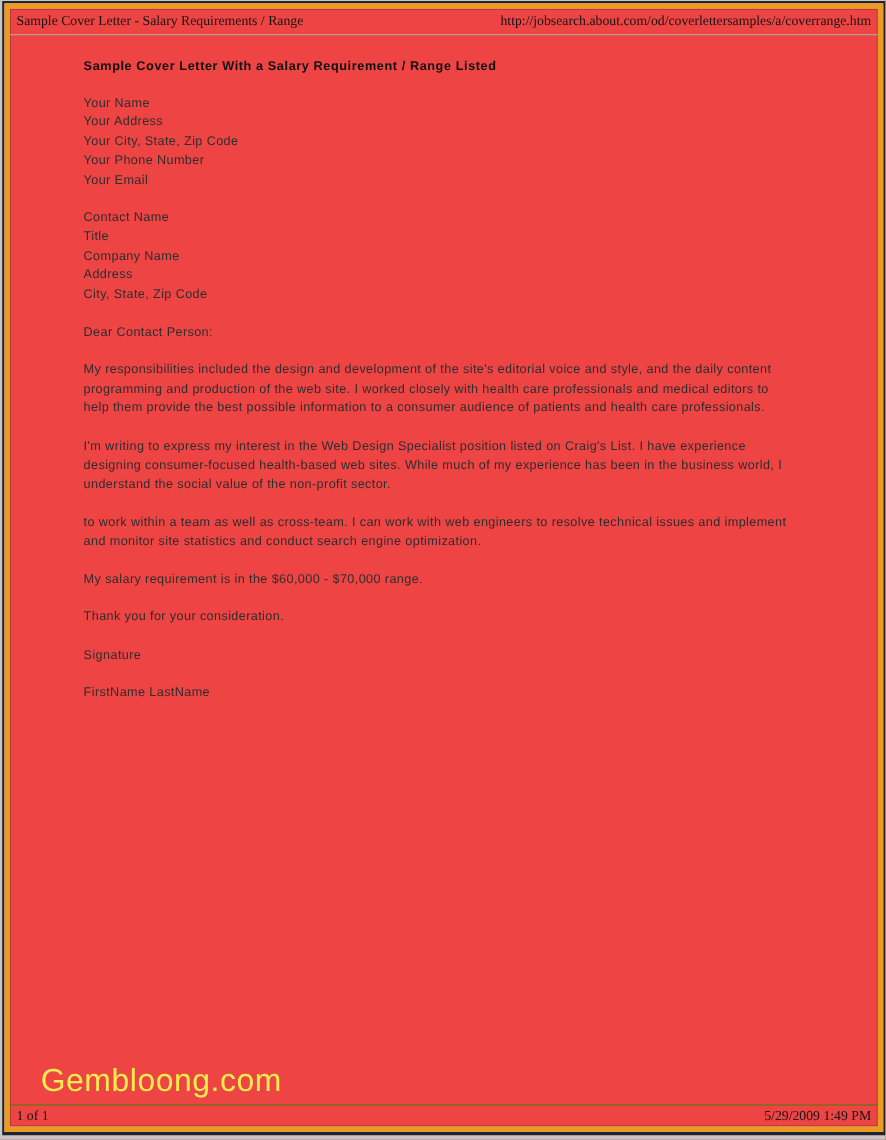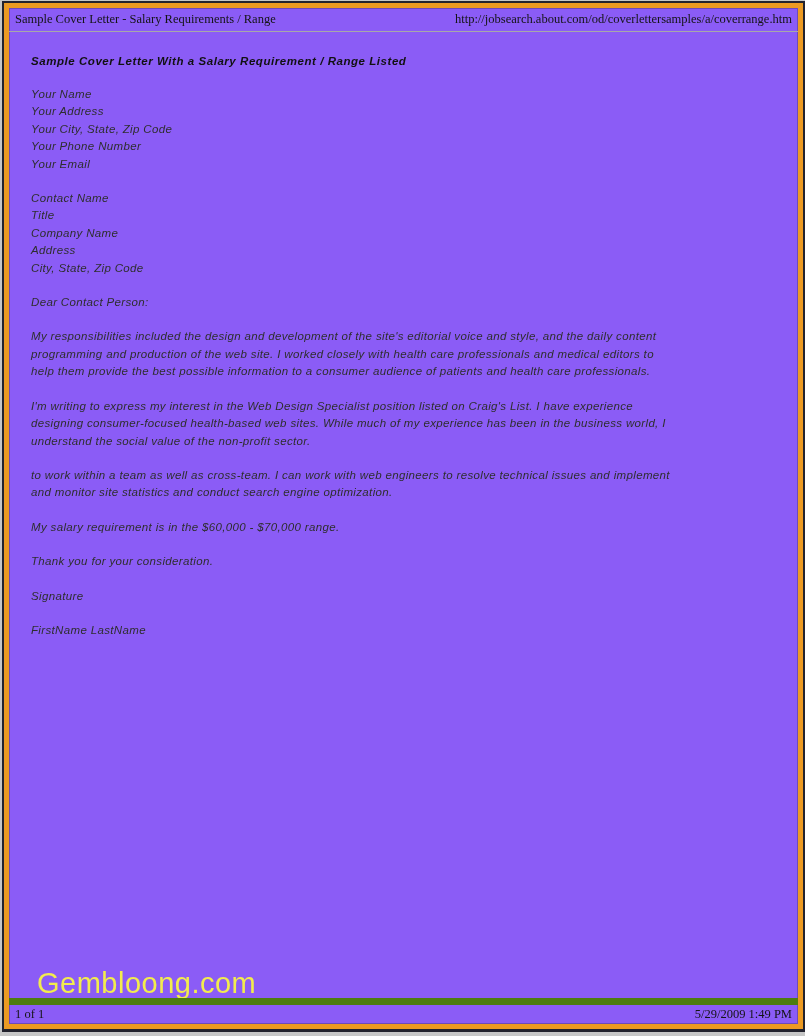--- a/index.html
+++ b/index.html
@@ -22,43 +22,42 @@
     border-bottom-width: 3px;
   }
   .page-orange {
     box-sizing: border-box;
     width: 100%; height: 100%;
     border: 5px solid #ec9a22;
   }
   .paper {
     box-sizing: border-box;
     width: 100%; height: 100%;
-    background: #8b5cf6;
+    background: #ef4444;
     box-shadow: inset 0 0 0 1px rgba(30,30,40,0.28);
     display: flex;
     flex-direction: column;
     position: relative;
   }
   .doc-header {
     display: flex;
     justify-content: space-between;
     align-items: baseline;
     font-family: "Liberation Serif", serif;
     font-size: 12.5px;
     color: #141414;
     padding: 4px 6px 4px 6px;
     border-bottom: 1px solid #a8a8a8;
   }
   .content {
     flex: 1;
-    padding: 23px 40px 0 22px;
+    padding: 23px 40px 0 67px;
     font-size: 11.5px;
     color: #2e2e2e;
     letter-spacing: 0.35px;
-    font-style: italic;
   }
   .letter-title {
     font-weight: bold;
     font-size: 11.5px;
     color: #111;
     letter-spacing: 0.55px;
     margin: 0 0 19px 0;
   }
   .block { margin: 0 0 17px 0; }
   .line {
@@ -76,21 +75,21 @@
     font-family: "Liberation Sans", sans-serif;
   }
   .doc-footer {
     display: flex;
     justify-content: space-between;
     align-items: baseline;
     font-family: "Liberation Serif", serif;
     font-size: 12.5px;
     color: #141414;
     padding: 2px 6px 2px 6px;
-    border-top: 7px solid #4d7c0f;
+    border-top: 1px solid #4d7c0f;
     position: relative;
     margin-top: 32px;
   }
 </style>
 </head>
 <body>
 
 <div class="page-outer">
   <div class="page-frame">
     <div class="page-orange">

